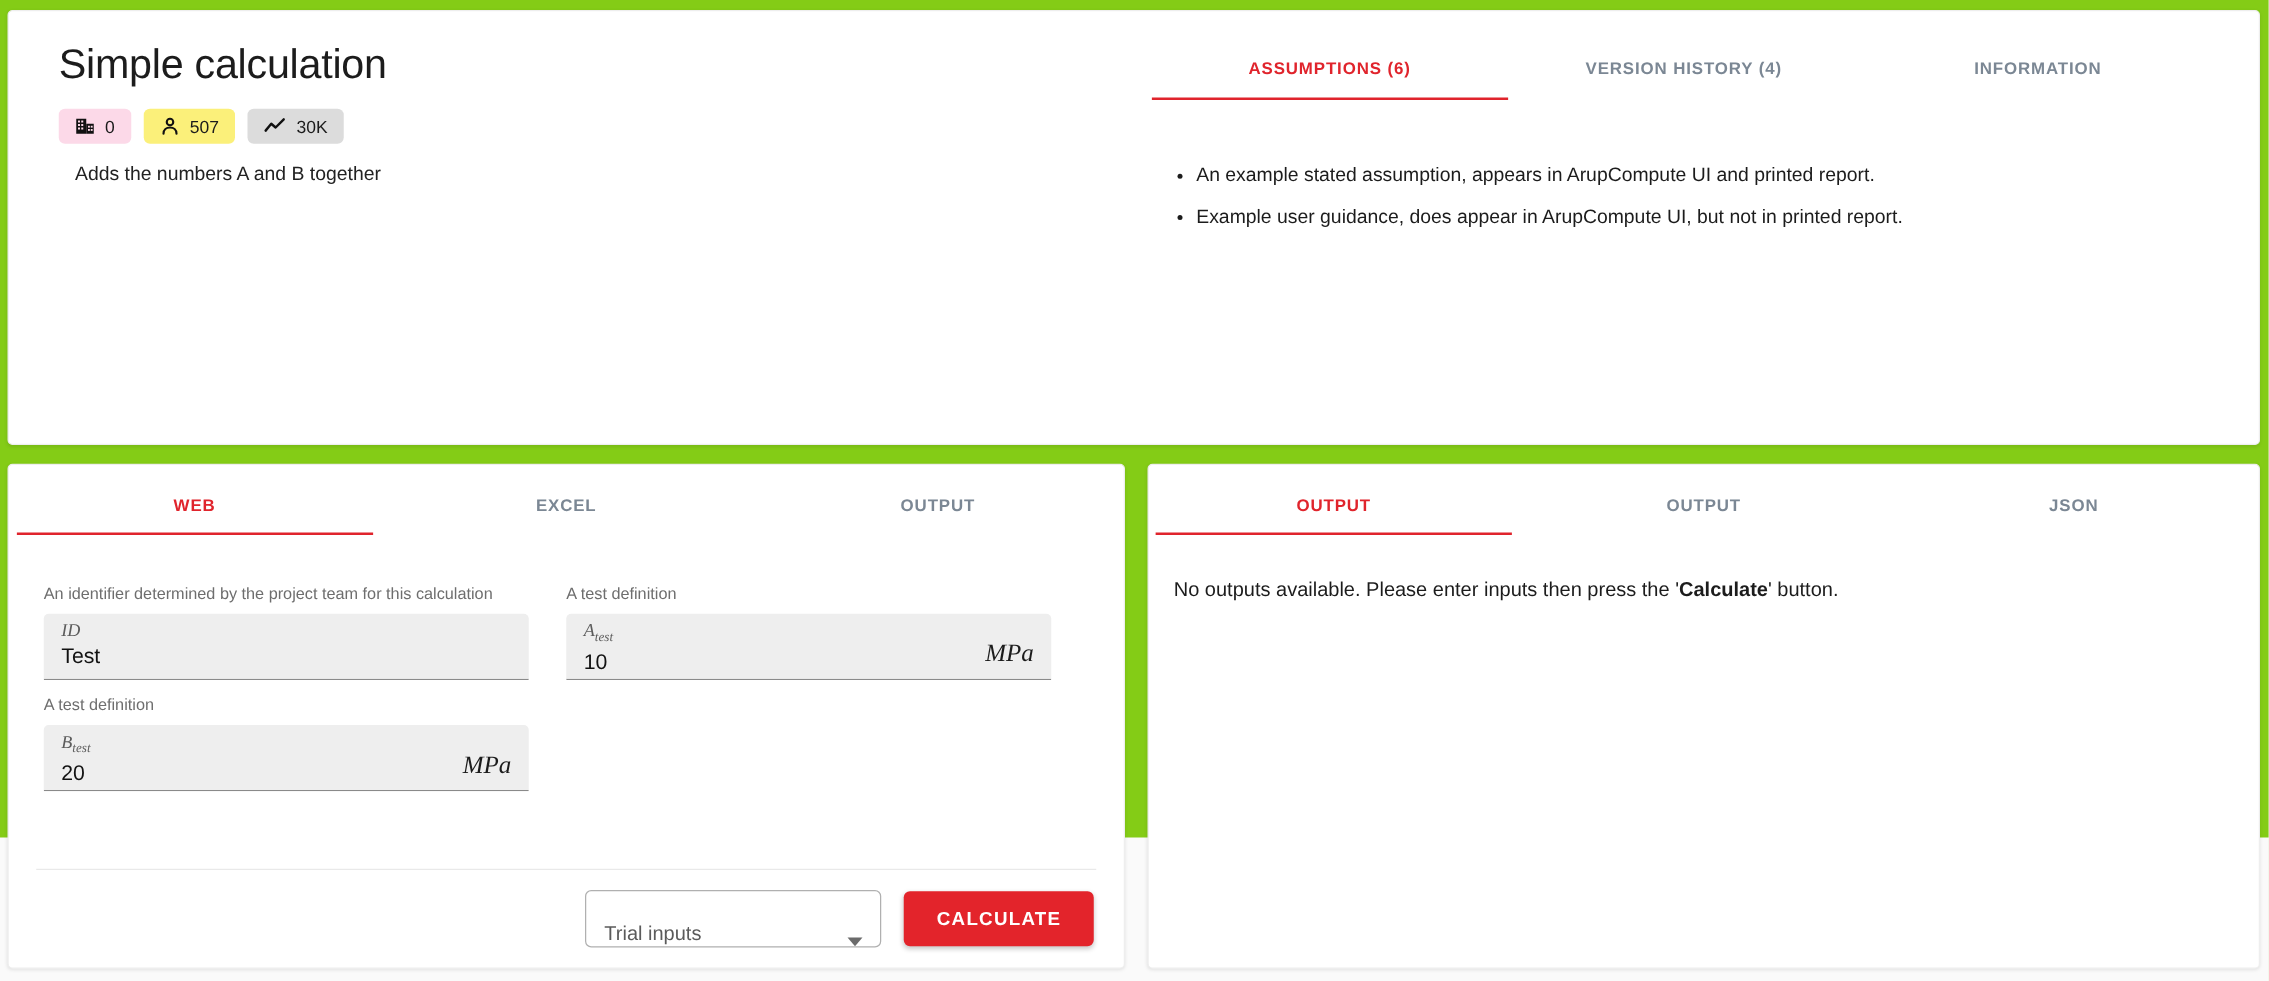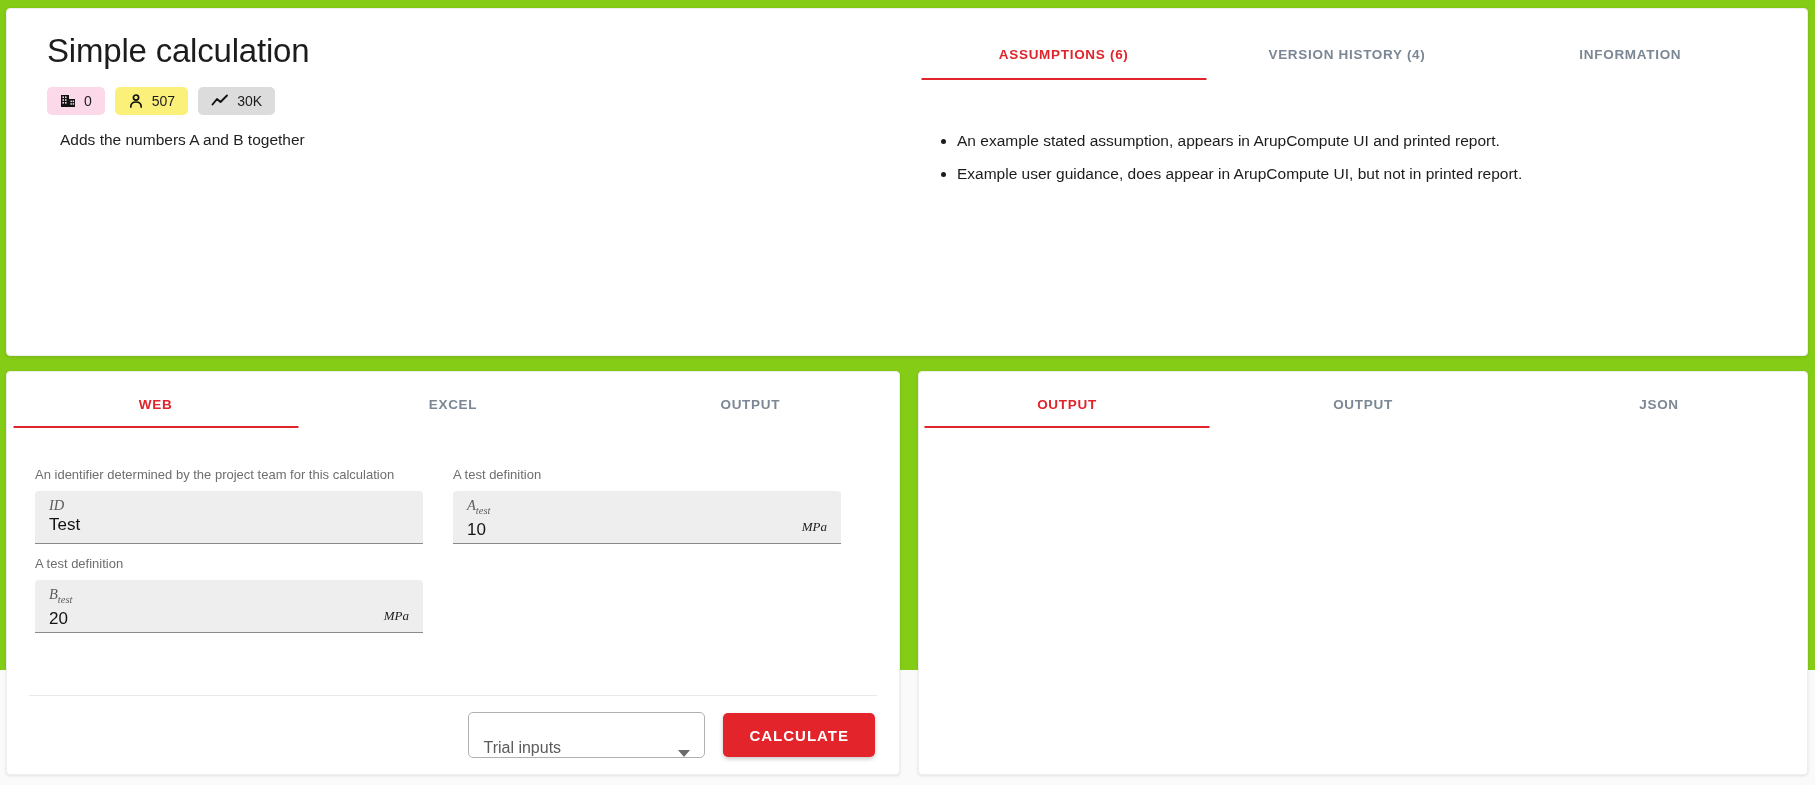--- a/index.html
+++ b/index.html
@@ -100,21 +100,21 @@
   }
   .field-label .sub { font-size: 10.5px; vertical-align: sub; }
   .field-value {
     font-size: 17px; color: #121212; line-height: 24px;
     background: transparent; border: none; outline: none;
     font-family: "Liberation Sans", sans-serif; padding: 0; width: 70%;
   }
   .field-unit {
     position: absolute; right: 14px; bottom: 8px;
     font-family: "Liberation Serif", serif; font-style: italic;
-    font-size: 13px; color: #1c1c1c;
+    font-size: 20px; color: #1c1c1c;
   }
 
   
   .divider {
     position: absolute; left: 22px; right: 22px; bottom: 78px;
     height: 1px; background: #e9e9e9;
   }
   .actions {
     position: absolute; right: 24px; bottom: 16px;
     display: flex; align-items: center; gap: 18px;
@@ -288,16 +288,19 @@
         <span>OUTPUT</span>
       </div>
       <div class="tab">
         <span>OUTPUT</span>
       </div>
       <div class="tab">
         <span>JSON</span>
       </div>
     </div>
 
+    <div class="output-msg">
+      <span>No outputs available. Please enter inputs then press the '</span><b>Calculate</b><span>' button.</span>
+    </div>
 
   </div>
 
 </div>
 
 </body></html>

